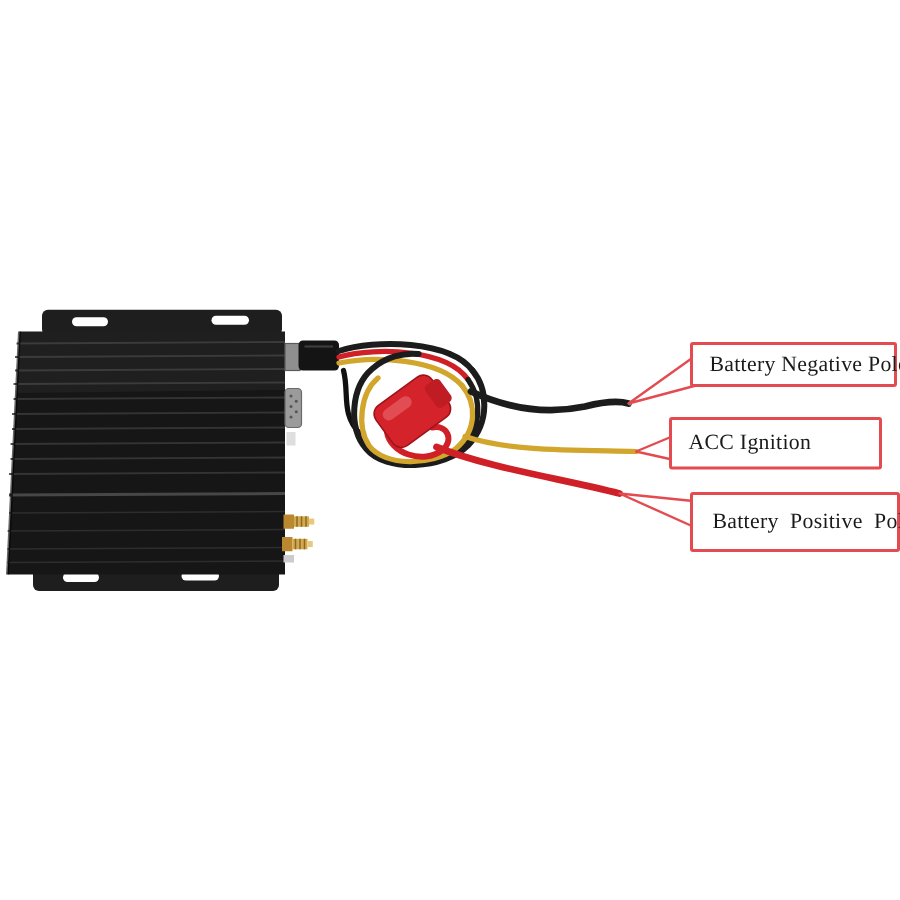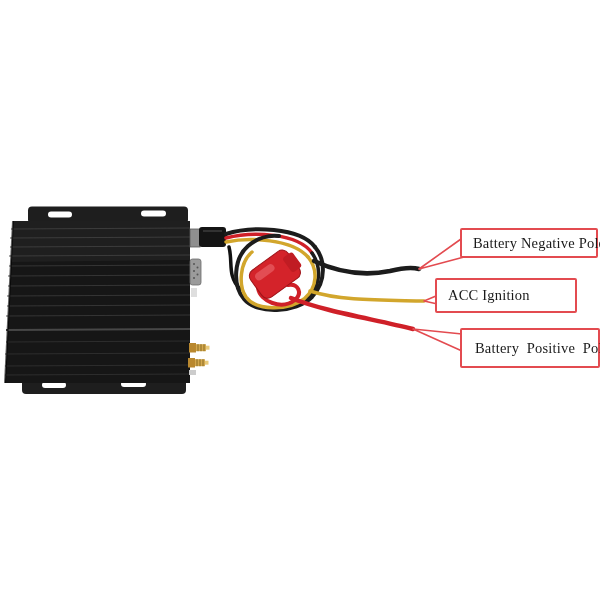--- a/index.html
+++ b/index.html
@@ -20,21 +20,21 @@
     border-radius:2px;
     display:flex;
     align-items:center;
     padding-left:11px;
     font-size:14.5px;
     color:#1a1a1a;
     letter-spacing:0.2px;
     white-space:pre; 
   }
   .callout-1{left:460px;top:228px;width:138px;height:30px;}
-  .callout-2{left:435px;top:278px;width:142px;height:35px;}
+  .callout-2{left:446px;top:278px;width:142px;height:35px;}
   .callout-3{left:460px;top:328px;width:140px;height:40px;padding-left:13px;}
 </style>
 </head>
 <body>
 
 <div class="stage">
 
   <svg width="600" height="600" viewBox="0 0 600 600">
 
     <g>

